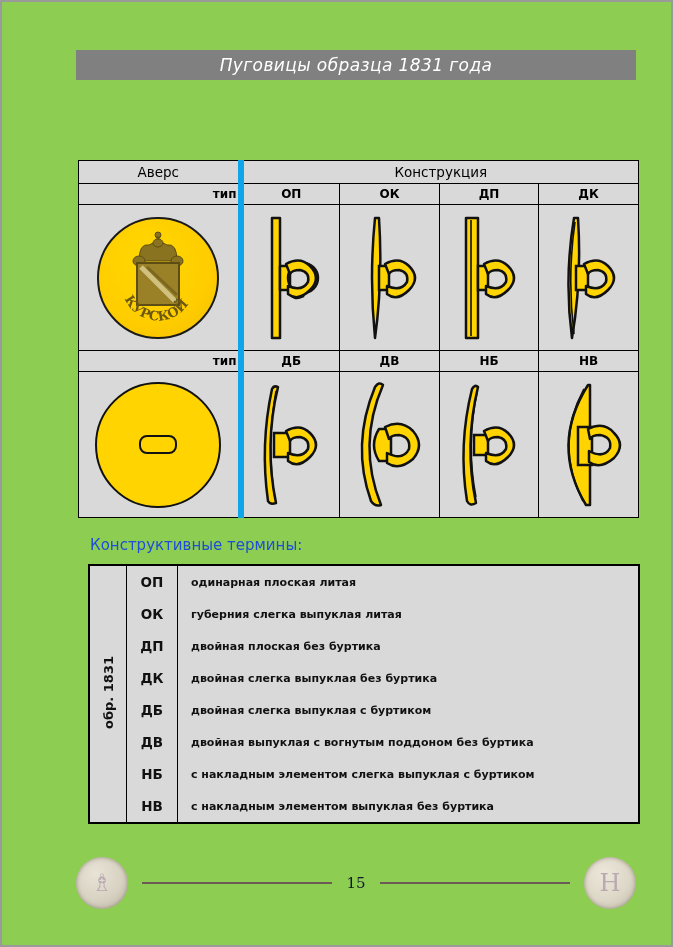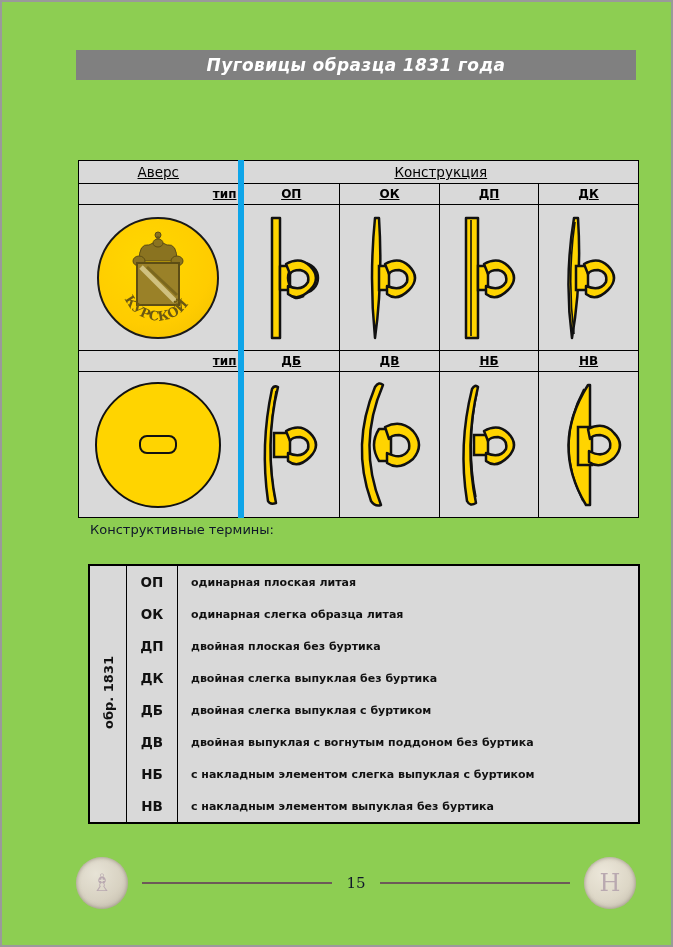--- a/index.html
+++ b/index.html
@@ -26,21 +26,21 @@
   .banner {
     position: absolute;
     left: 74px;
     top: 48px;
     width: 560px;
     height: 30px;
     background: #808080;
     color: #ffffff;
     font-size: 17px;
     font-style: italic;
-    font-weight: bold;
+    font-weight: normal;
     letter-spacing: .4px;
     display: flex;
     align-items: center;
     justify-content: center;
   }
 
   
   .title-block {
     position: absolute;
     left: 74px;
@@ -56,21 +56,20 @@
 
   
   .main-table {
     position: absolute;
     left: 76px;
     top: 158px;
     width: 560px;
     border-collapse: collapse;
     table-layout: fixed;
     background: #D9D9D9;
-    text-decoration: underline;
   }
   .main-table td {
     border: 1px solid #000000;
     background: #D9D9D9;
     padding: 0;
     text-align: center;
     vertical-align: middle;
     font-size: 12.5px;
     color: #000000;
   }
@@ -126,23 +125,23 @@
     height: 15px;
     border: 2px solid #111111;
     border-radius: 8px;
     background: #FFD400;
   }
 
   
   .terms-heading {
     position: absolute;
     left: 88px;
-    top: 520px;
-    font-size: 13px;
-    color: #0f172a;
+    top: 534px;
+    font-size: 15px;
+    color: #1d4ed8;
   }
 
   
   .legend-table {
     position: absolute;
     left: 86px;
     top: 562px;
     width: 552px;
     border-collapse: collapse;
     table-layout: fixed;
@@ -414,21 +413,21 @@
     <tbody>
       <tr>
         <td class="col-era" rowspan="8">
           <span class="era-vert">обр. 1831</span>
         </td>
         <td class="col-abbr">ОП</td>
         <td class="col-def">одинарная плоская литая</td>
       </tr>
       <tr>
         <td class="col-abbr">ОК</td>
-        <td class="col-def">одинарная слегка образца литая</td>
+        <td class="col-def">губерния слегка выпуклая литая</td>
       </tr>
       <tr>
         <td class="col-abbr">ДП</td>
         <td class="col-def">двойная плоская без буртика</td>
       </tr>
       <tr>
         <td class="col-abbr">ДК</td>
         <td class="col-def">двойная слегка выпуклая без буртика</td>
       </tr>
       <tr>

